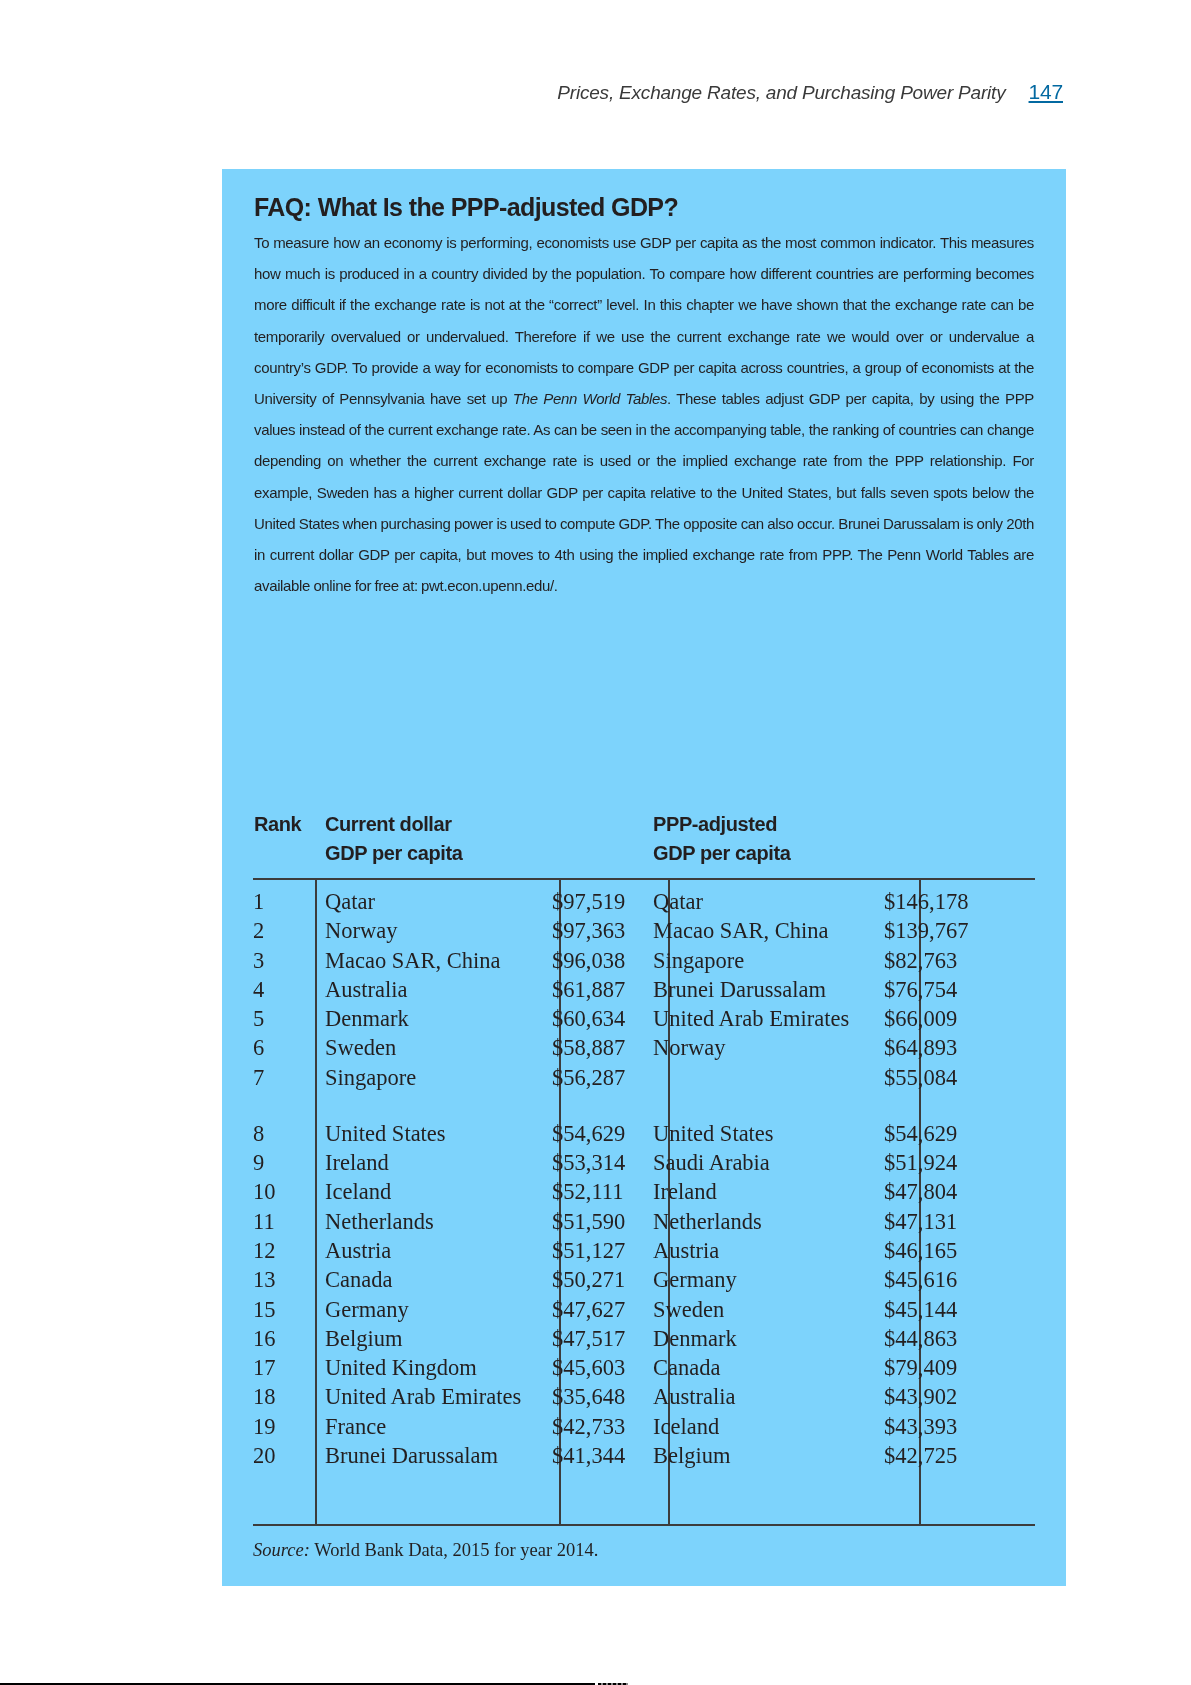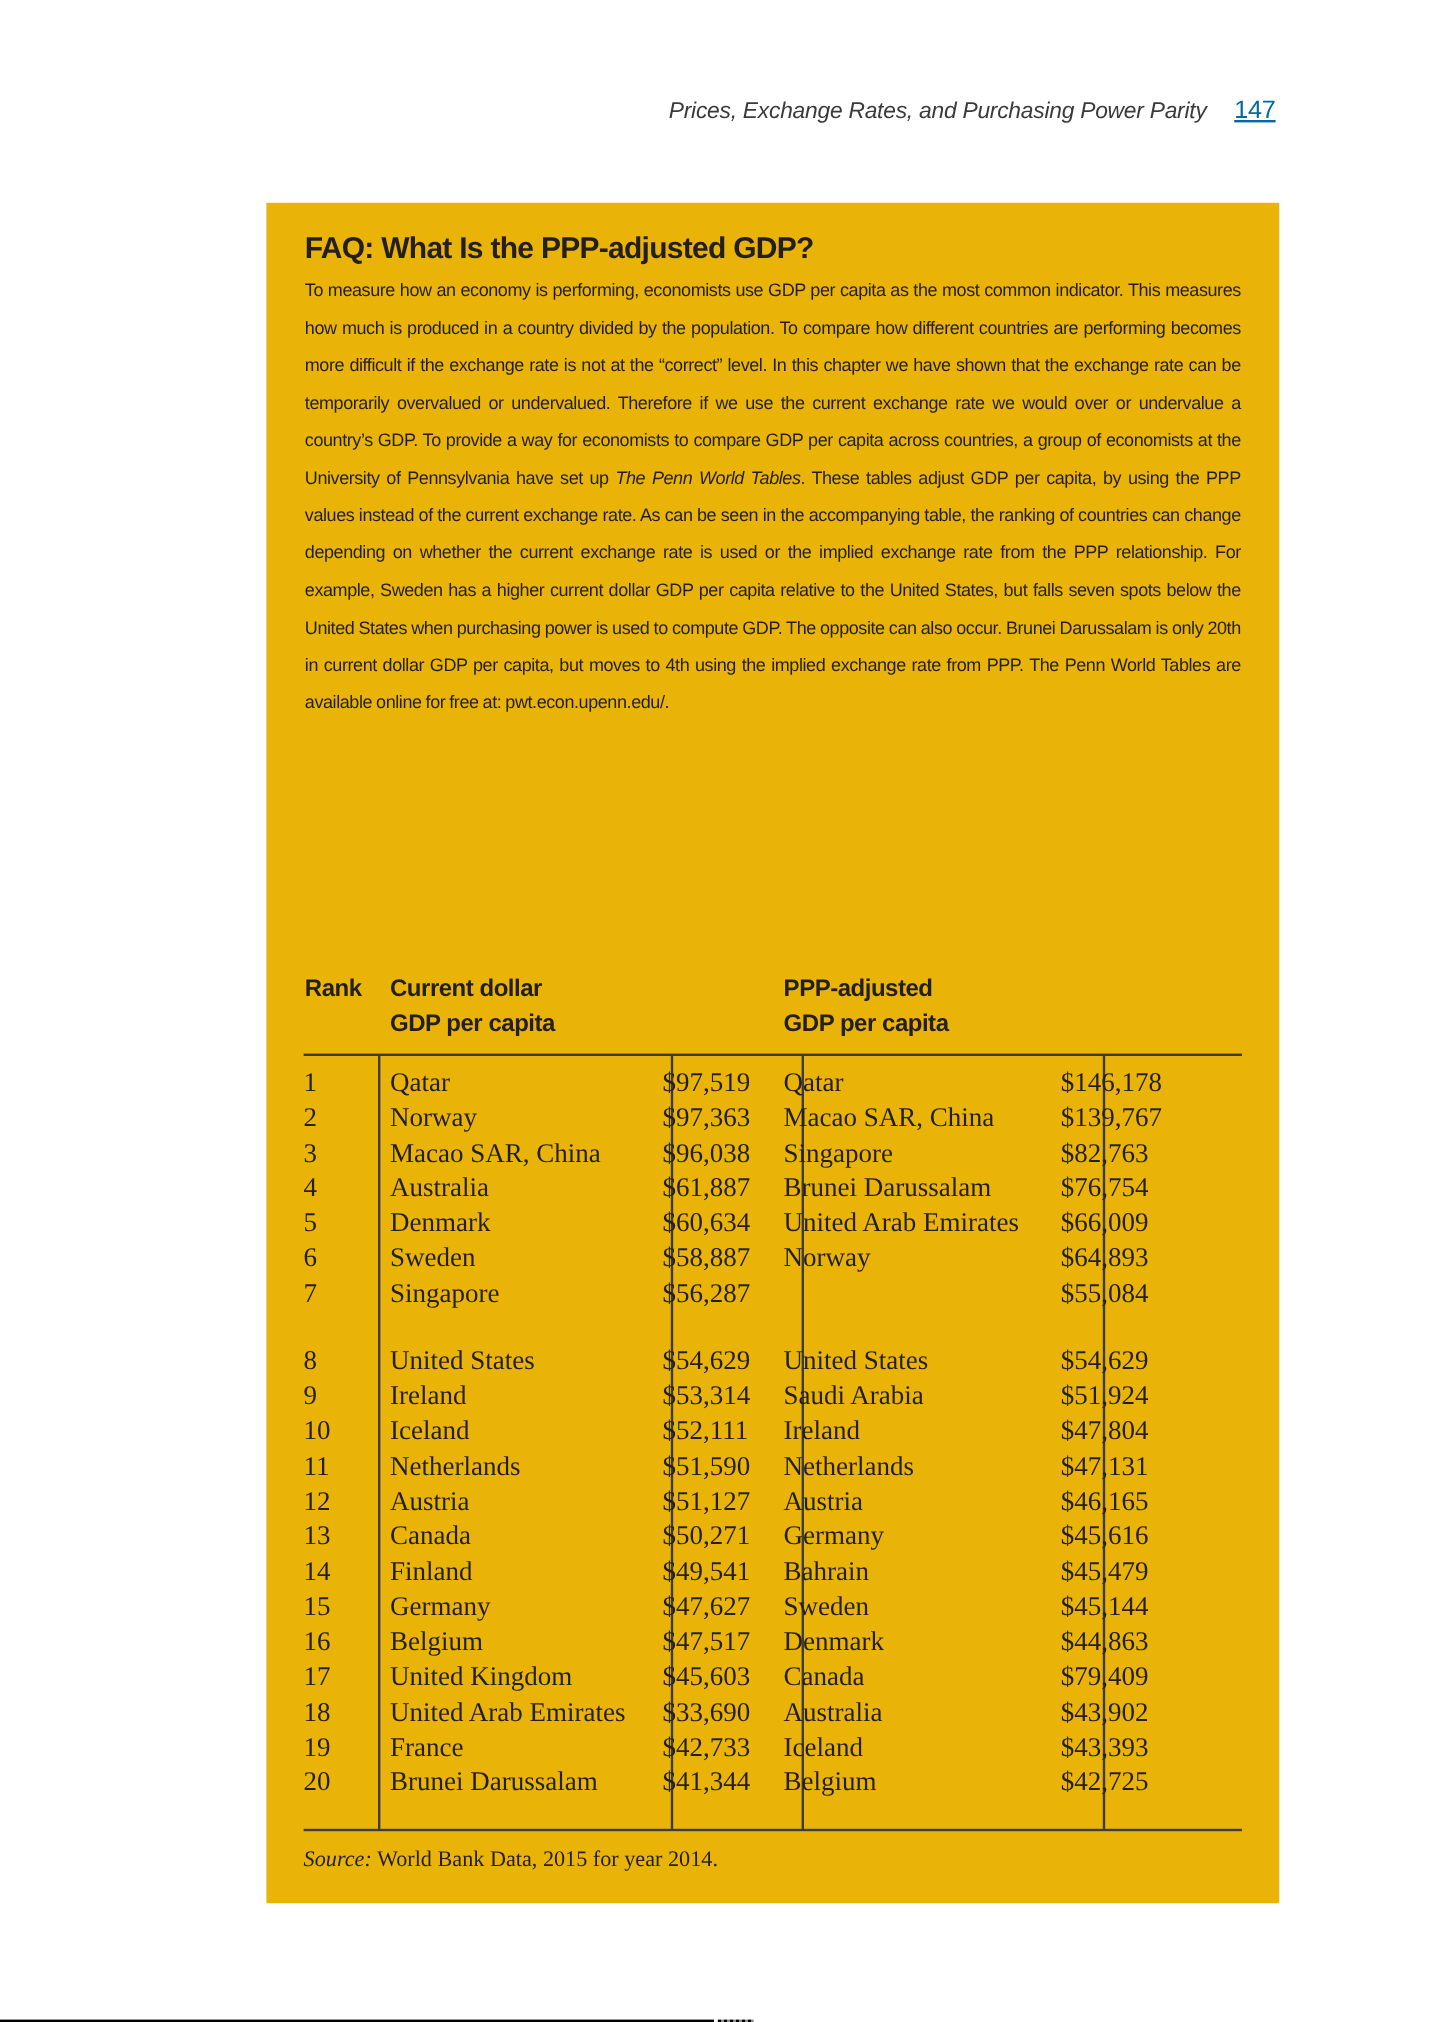--- a/index.html
+++ b/index.html
@@ -8,21 +8,21 @@
     color:#231f20;
   }
   .running-head {
     position:absolute; top:80px; right:128px; font-family:"Liberation Sans", sans-serif;
     font-size:19px; color:#3a3a3a; letter-spacing:-0.2px;
   }
   .running-head .title { margin-right:18px;font-style:italic; }
   .running-head .page { font-size:21px; color:#0369a1;text-decoration:underline; }
   .faq-box {
     position:absolute; left:222px; top:169px; width:844px; height:1417px;
-    background:#eab308;
+    background:#7dd3fc;
   }
   .faq-title {
     position:absolute; left:32px; top:24px; font-family:"Liberation Sans", sans-serif;
     font-weight:bold; font-size:25px; letter-spacing:-0.6px; color:#231f20;
   }
   .faq-body {
     position:absolute; left:32px; top:58px; width:780px;
     font-family:"Liberation Sans", sans-serif; font-size:15px; line-height:31.2px;
     text-align:justify; color:#231f20; letter-spacing:-0.35px; word-spacing:-0.5px;
   }
@@ -174,27 +174,20 @@
       <span class="cell c-ppp-val">$46,165</span>
     </div>
     <div class="row">
       <span class="cell c-rank">13</span>
       <span class="cell c-cur-name">Canada</span>
       <span class="cell c-cur-val">$50,271</span>
       <span class="cell c-ppp-name">Germany</span>
       <span class="cell c-ppp-val">$45,616</span>
     </div>
     <div class="row">
-      <span class="cell c-rank">14</span>
-      <span class="cell c-cur-name">Finland</span>
-      <span class="cell c-cur-val">$49,541</span>
-      <span class="cell c-ppp-name">Bahrain</span>
-      <span class="cell c-ppp-val">$45,479</span>
-    </div>
-    <div class="row">
       <span class="cell c-rank">15</span>
       <span class="cell c-cur-name">Germany</span>
       <span class="cell c-cur-val">$47,627</span>
       <span class="cell c-ppp-name">Sweden</span>
       <span class="cell c-ppp-val">$45,144</span>
     </div>
     <div class="row">
       <span class="cell c-rank">16</span>
       <span class="cell c-cur-name">Belgium</span>
       <span class="cell c-cur-val">$47,517</span>
@@ -204,21 +197,21 @@
     <div class="row">
       <span class="cell c-rank">17</span>
       <span class="cell c-cur-name">United Kingdom</span>
       <span class="cell c-cur-val">$45,603</span>
       <span class="cell c-ppp-name">Canada</span>
       <span class="cell c-ppp-val">$79,409</span>
     </div>
     <div class="row">
       <span class="cell c-rank">18</span>
       <span class="cell c-cur-name">United Arab Emirates</span>
-      <span class="cell c-cur-val">$33,690</span>
+      <span class="cell c-cur-val">$35,648</span>
       <span class="cell c-ppp-name">Australia</span>
       <span class="cell c-ppp-val">$43,902</span>
     </div>
     <div class="row">
       <span class="cell c-rank">19</span>
       <span class="cell c-cur-name">France</span>
       <span class="cell c-cur-val">$42,733</span>
       <span class="cell c-ppp-name">Iceland</span>
       <span class="cell c-ppp-val">$43,393</span>
     </div>

